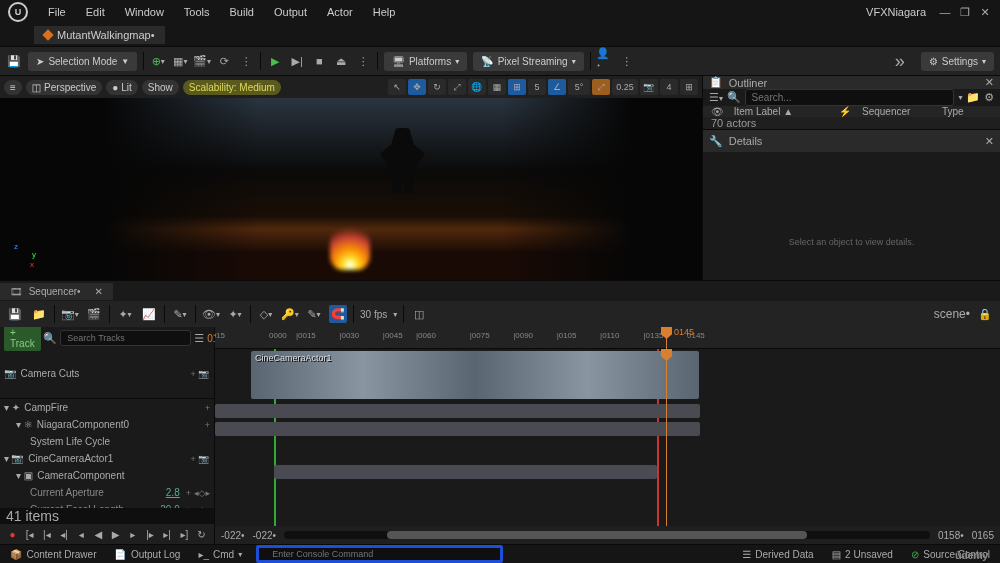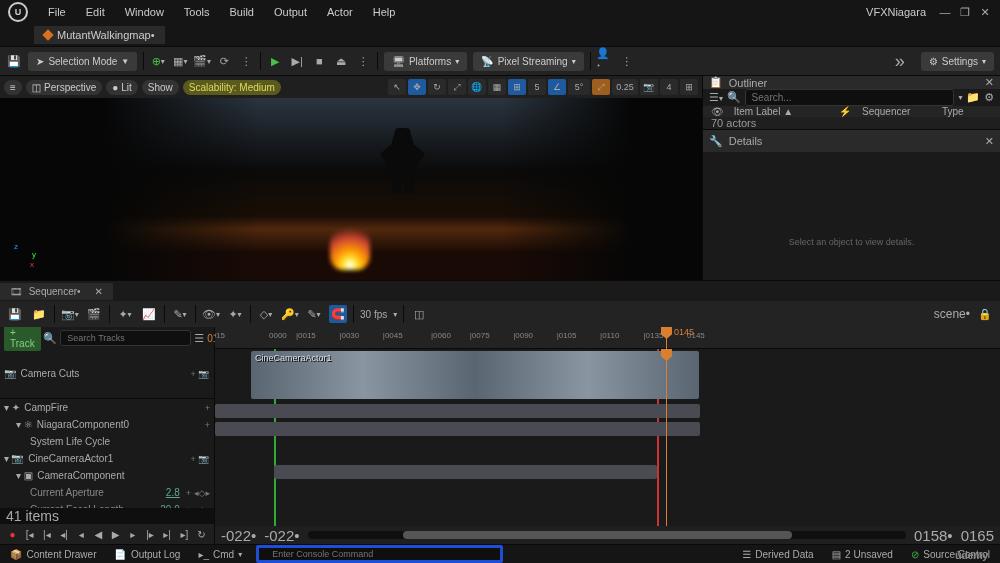--- a/index.html
+++ b/index.html
@@ -76,21 +76,21 @@
 .playhead-label { position: absolute; top: 0; left: 8px; font-size: 9px; color: #d98030; white-space: nowrap; }
 .tracks-area { flex: 1; position: relative; }
 .clip { position: absolute; height: 48px; border-radius: 2px; overflow: hidden; }
 .clip.thumb { background: linear-gradient(90deg, #5a6572, #8a95a2, #5a6572, #8a95a2, #5a6572); top: 2px; }
 .clip-label { position: absolute; top: 2px; left: 4px; font-size: 9px; color: #ddd; text-shadow: 1px 1px #000; }
 .clip.gray { background: #4a4a52; height: 14px; }
 .clip.red { background: #cc2020; height: 16px; }
 .clip.red .clip-label { color: #fff; }
 .green-line { position: absolute; top: 0; bottom: 0; width: 2px; background: #3a3; }
 .red-line { position: absolute; top: 0; bottom: 0; width: 2px; background: #c33; }
-.seq-scrollbar { height: 18px; background: #1f1f1f; display: flex; align-items: center; padding: 0 6px; gap: 8px; font-size: 15px; }
+.seq-scrollbar { height: 18px; background: #1f1f1f; display: flex; align-items: center; padding: 0 6px; gap: 8px; font-size: 10px; }
 .sb-track { flex: 1; height: 8px; background: #0f0f0f; border-radius: 4px; position: relative; }
 .sb-thumb { position: absolute; height: 8px; background: #555; border-radius: 4px; }
 .statusbar { height: 19px; background: #151515; display: flex; align-items: center; padding: 0 6px; gap: 10px; font-size: 10px; border-top: 1px solid #0a0a0a; }
 .stat-btn { display: flex; align-items: center; gap: 4px; cursor: pointer; padding: 2px 4px; }
 .cmd-input { flex: 1; background: #0f0f0f; border: 3px solid #1d4ed8; border-radius: 2px; padding: 1px 13px; color: #777; font-size: 9px; max-width: 480px; }
 .udemy { position: absolute; right: 12px; bottom: 2px; color: #888; font-size: 11px; font-weight: bold; letter-spacing: -0.5px; font-family: Arial; }
 .caret { font-size: 8px; }
 .chevron-right { margin-left: auto; font-size: 18px; color: #aaa; }
 .cave-left { position: absolute; left: 0; top: 0; bottom: 0; width: 260px; background: linear-gradient(90deg, #060606 40%, transparent); }
 .cave-right { position: absolute; right: 0; top: 0; bottom: 0; width: 200px; background: linear-gradient(270deg, #060606 35%, transparent); }
@@ -351,21 +351,21 @@
         <span class="trans-btn">↻</span>
       </div>
     </div>
     <div class="seq-right">
       <div class="ruler" id="ruler">
           <span class="ruler-tick" style="left: -6px;">-015</span>
           <span class="ruler-tick" style="left: 54px;">0000</span>
           <span class="ruler-tick" style="left: 80.9091px;">|0015</span>
           <span class="ruler-tick" style="left: 124.364px;">|0030</span>
           <span class="ruler-tick" style="left: 167.818px;">|0045</span>
-          <span class="ruler-tick" style="left: 216px;">|0060</span>
+          <span class="ruler-tick" style="left: 201px;">|0060</span>
           <span class="ruler-tick" style="left: 254.727px;">|0075</span>
           <span class="ruler-tick" style="left: 298.182px;">|0090</span>
           <span class="ruler-tick" style="left: 341.636px;">|0105</span>
           <span class="ruler-tick" style="left: 385.091px;">|0110</span>
           <span class="ruler-tick" style="left: 428.545px;">|0135</span>
           <span class="ruler-tick" style="left: 472px;">0145</span>
           <div class="playhead" style="left: 451px; height: 22px;">
             <div class="playhead-handle"></div>
             <div class="playhead-label">0145</div>
           </div>

